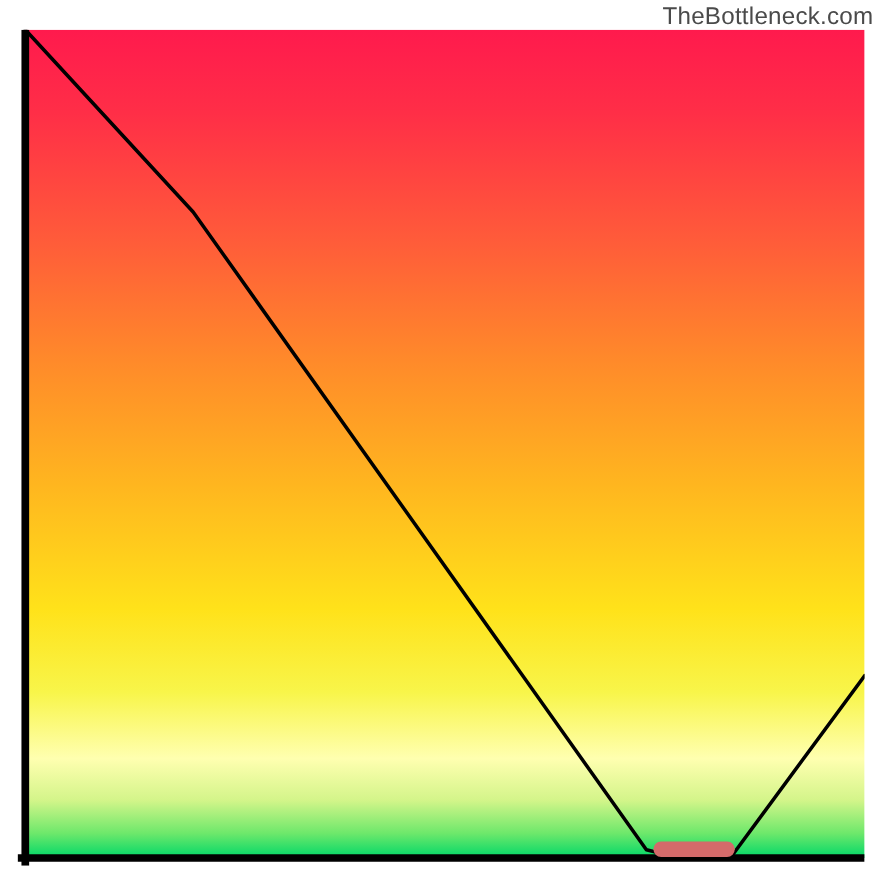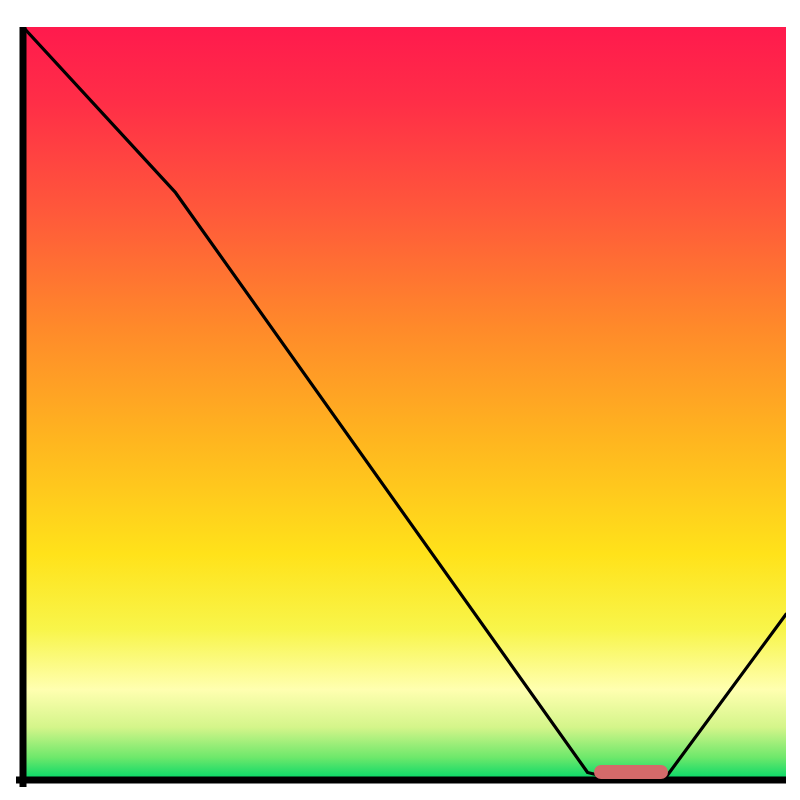--- a/index.html
+++ b/index.html
@@ -42,20 +42,21 @@
     height: 14px;
     border-radius: 7px;
     background: #d46a6a;
   }
 </style>
 </head>
 <body>
 
 <div class="container">
 
+  <div class="watermark">TheBottleneck.com</div>
 
   <div class="plot">
     <svg viewBox="0 0 770 760">
       <defs>
         <linearGradient id="bg-grad" x1="0" y1="0" x2="0" y2="1">
           <stop offset="0%" stop-color="#ff1a4d"></stop>
           <stop offset="10%" stop-color="#ff2e47"></stop>
           <stop offset="25%" stop-color="#ff5a3a"></stop>
           <stop offset="40%" stop-color="#ff8a2a"></stop>
           <stop offset="55%" stop-color="#ffb61f"></stop>

